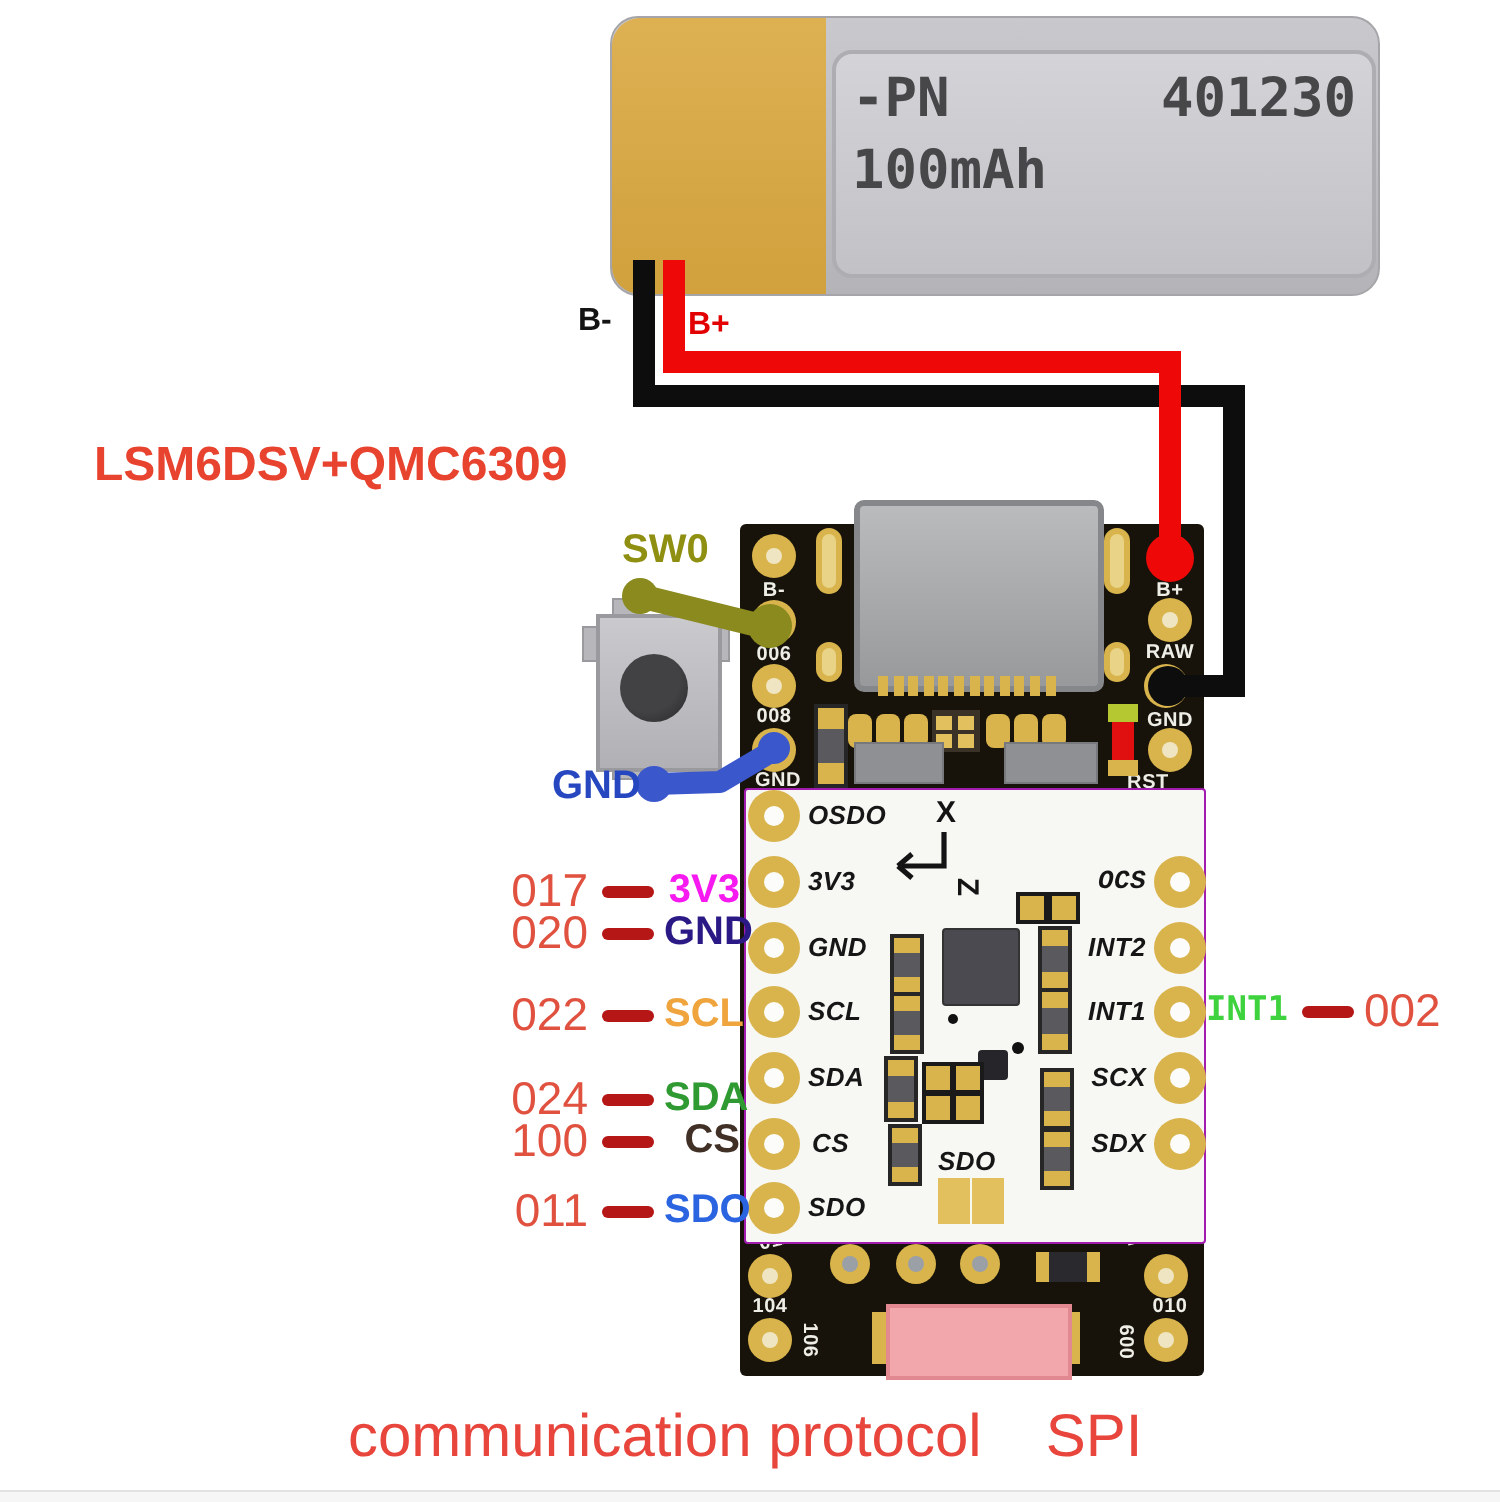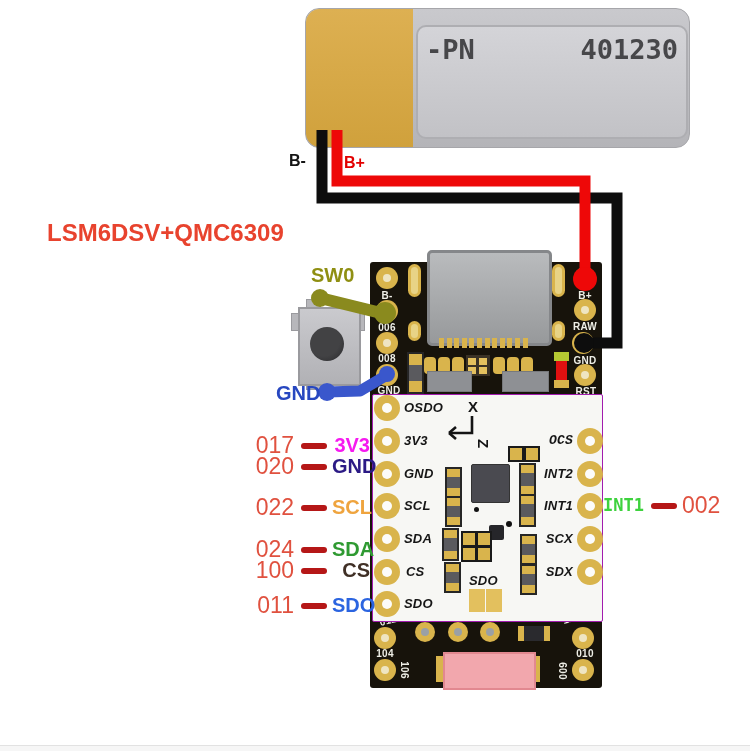--- a/index.html
+++ b/index.html
@@ -72,20 +72,21 @@
 <div class="canvas">
 
   <div class="a battery">
     <div class="a bat-gold"></div>
     <div class="a bat-panel">
       <div class="bat-line">
         <span>-PN</span>
         <span>401230</span>
       </div>
       <div class="bat-line">
+        <span>100mAh</span>
       </div>
     </div>
   </div>
 
   <div class="a bterm" style="left: 289px; top: 152px; color: rgb(20, 20, 20);">B-</div>
   <div class="a bterm" style="left: 344px; top: 154px; color: rgb(226, 0, 0);">B+</div>
 
   <div class="a title" style="left: 47px; top: 219px; color: rgb(232, 67, 46);">LSM6DSV+QMC6309</div>
 
   <div class="a btn-tab" style="left:306px;top:299px;width:13px;height:9px;"></div>
@@ -110,21 +111,21 @@
     <div class="a plabel" style="left:2px;top:91px;width:30px;">008</div>
     <div class="a plabel" style="left:4px;top:123px;width:30px;">GND</div>
 
     <div class="a bring" style="left:204px;top:5px;"></div>
     <div class="a bring" style="left:204px;top:37px;"></div>
     <div class="a bring" style="left:202px;top:70px;"></div>
     <div class="a bring" style="left:204px;top:102px;"></div>
     <div class="a plabel" style="left:200px;top:28px;width:30px;">B+</div>
     <div class="a plabel" style="left:198px;top:59px;width:34px;">RAW</div>
     <div class="a plabel" style="left:198px;top:93px;width:34px;">GND</div>
-    <div class="a plabel" style="left:199px;top:124px;width:34px;">RST</div>
+    <div class="a plabel" style="left:187px;top:124px;width:34px;">RST</div>
 
     <div class="a oval" style="left:38px;top:2px;height:33px;"></div>
     <div class="a oval" style="left:38px;top:59px;height:20px;"></div>
     <div class="a oval" style="left:182px;top:2px;height:33px;"></div>
     <div class="a oval" style="left:182px;top:59px;height:20px;"></div>
 
     <div class="a pinrow" style="left:69px;top:76px;">
       <div class="pin"></div>
         <div class="pin"></div>
         <div class="pin"></div>
@@ -284,15 +285,18 @@
     <span class="pdash" style="background: rgb(181, 23, 23);"></span>
     <span class="psig" style="color: rgb(43, 100, 224);">SDO</span>
   </div>
 
   <div class="a prow" style="left:603px;top:492px;width:146px;">
     <span class="psig-mono" style="color: rgb(62, 210, 62);">INT1</span>
     <span class="pdash" style="background: rgb(181, 23, 23);"></span>
     <span class="pnum" style="text-align: left; width: auto; color: rgb(224, 81, 63);">002</span>
   </div>
 
+  <div class="a caption" style="left: 174px; top: 702px; color: rgb(232, 69, 60);">
+    <span>communication protocol</span><span style="margin-left:32px;">SPI</span>
+  </div>
 
   <div class="a bottom-strip"></div>
 </div>
 
 </body></html>

